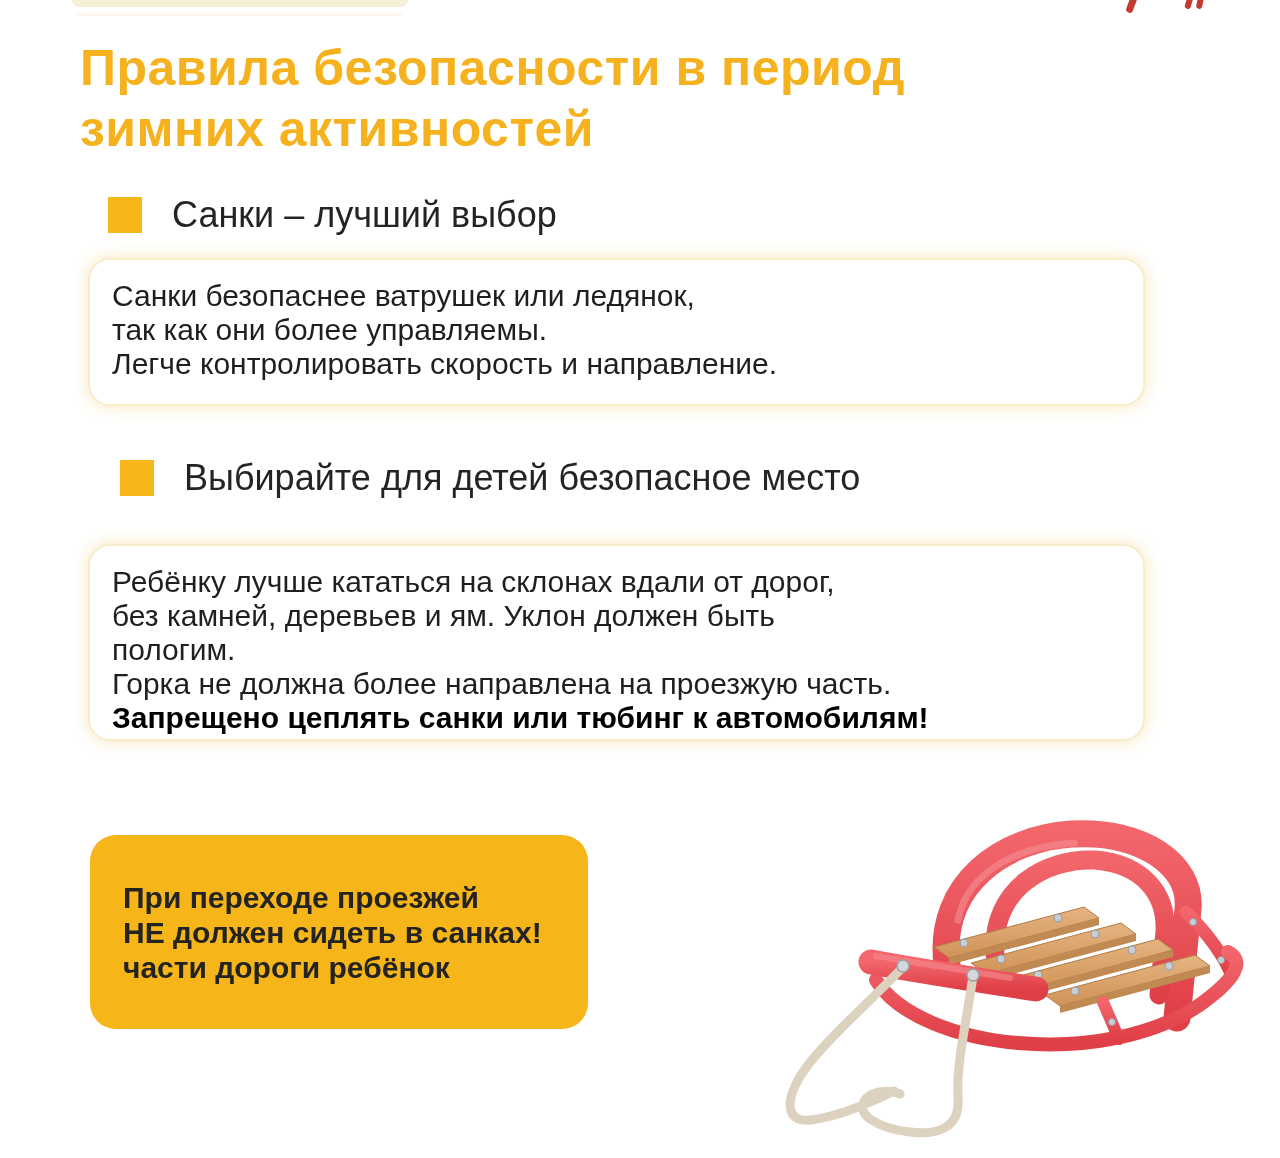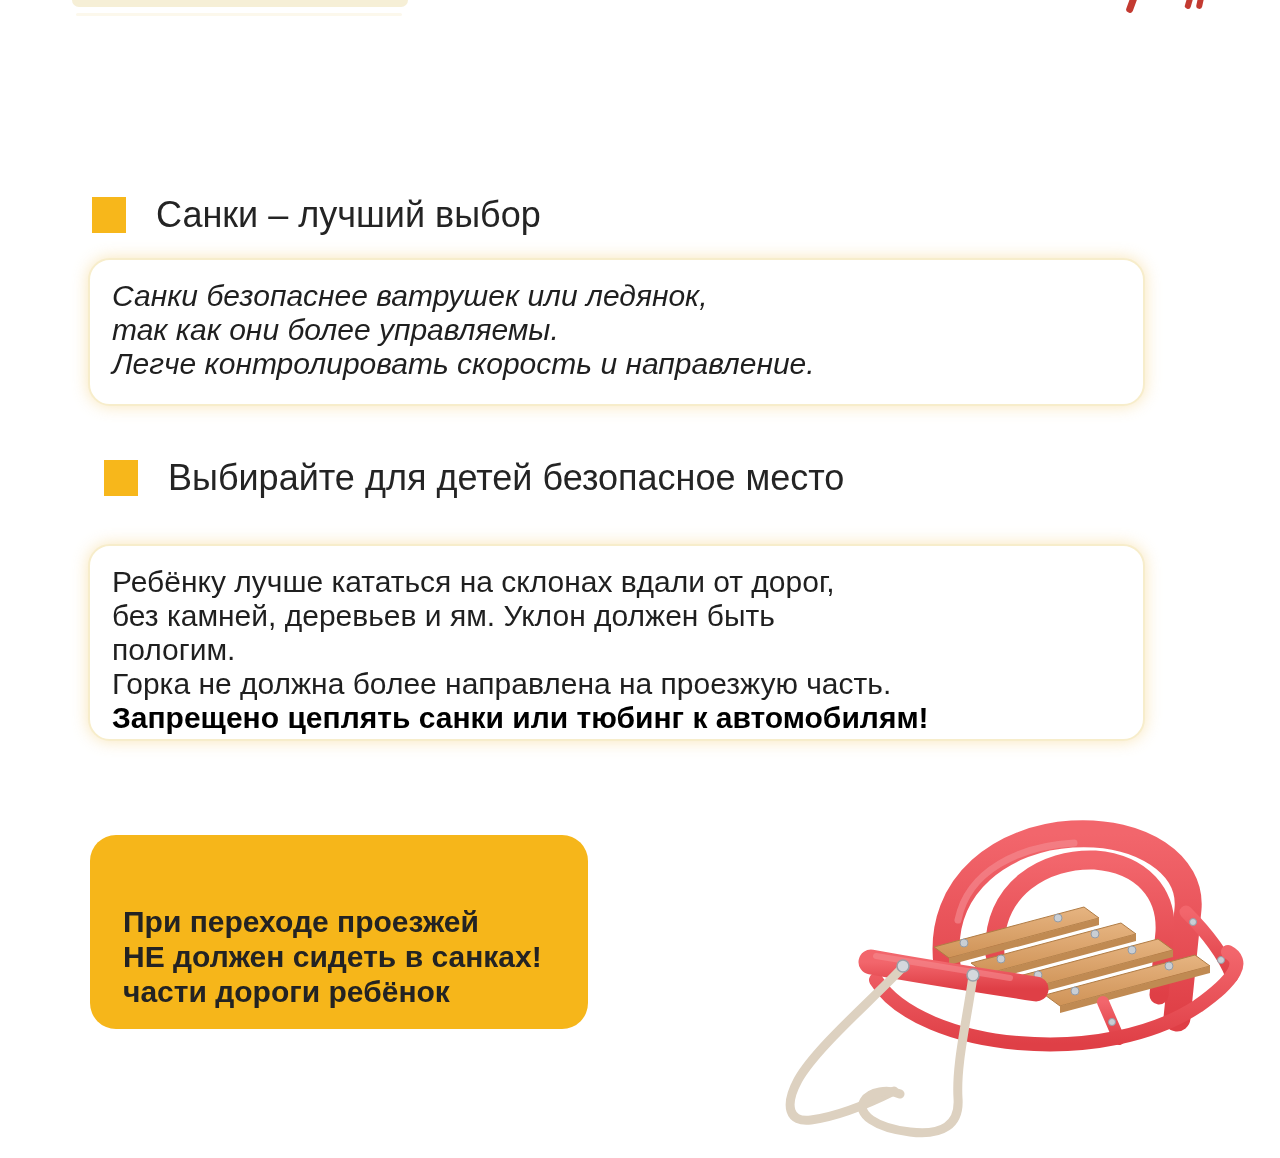--- a/index.html
+++ b/index.html
@@ -12,51 +12,55 @@
   .strip2{position:absolute;left:76px;top:13px;width:326px;height:3px;background:#fcf8ec;border-radius:2px;}
   .redmark{position:absolute;background:#c33a31;border-radius:3px;}
   .m1{left:1128px;top:-4px;width:7px;height:17px;transform:rotate(20deg);}
   .m2{left:1186px;top:-5px;width:6px;height:14px;transform:rotate(16deg);}
   .m3{left:1197px;top:-4px;width:6px;height:13px;transform:rotate(12deg);}
 
   .title{position:absolute;left:80px;top:38px;width:1120px;
     font-size:50px;line-height:61px;font-weight:700;color:#f5b21e;letter-spacing:.5px;}
   .title div{white-space:nowrap;}
 
-  .sec-head{position:absolute;display:flex;align-items:center;height:44px;}
+  .sec-head{position:absolute;display:flex;align-items:center;height:44px;margin-left:16px;}
   .sec-head .bullet{width:34px;height:36px;background:#f7b71b;margin-right:30px;flex:0 0 auto;}
   .sec-head .h{font-size:36px;color:#242424;white-space:nowrap;}
   .sec1{left:92px;top:193px;}
   .sec2{left:104px;top:456px;}
 
   .card{position:absolute;left:88px;width:1057px;background:#ffffff;border:2px solid #f7edcb;
     border-radius:22px;box-shadow:0 0 16px rgba(242,198,98,.45);box-sizing:border-box;
     padding:19px 24px 0 22px;}
   .card p{margin:0;font-size:30px;line-height:34px;color:#1f1f1f;white-space:nowrap;}
-  .card1{top:258px;height:148px;font-style:italic;}
+  .card1{top:258px;height:148px;}
   .card2{top:544px;height:197px;}
   .card p.warn{font-weight:700;color:#000000;}
 
   .callout{position:absolute;left:90px;top:835px;width:498px;height:194px;background:#f6b61a;
-    border-radius:26px;box-sizing:border-box;padding:69px 0 0 33px;}
+    border-radius:26px;box-sizing:border-box;padding:45px 0 0 33px;}
   .callout p{margin:0;font-size:30px;line-height:35px;font-weight:700;color:#232323;white-space:nowrap;}
 
   .sled{position:absolute;left:758px;top:810px;width:522px;height:348px;}
 </style>
 </head>
 <body>
 
 <div class="page">
 
   <div class="strip1"></div>
   <div class="strip2"></div>
   <div class="redmark m1"></div>
   <div class="redmark m2"></div>
   <div class="redmark m3"></div>
 
+  <div class="title">
+    <div>Правила безопасности в период</div>
+    <div>зимних активностей</div>
+  </div>
 
   <div class="sec-head sec1">
     <span class="bullet"></span>
     <span class="h">Санки – лучший выбор</span>
   </div>
   <div class="card card1">
     <p>Санки безопаснее ватрушек или ледянок,</p>
     <p>так как они более управляемы.</p>
     <p>Легче контролировать скорость и направление.</p>
   </div>

